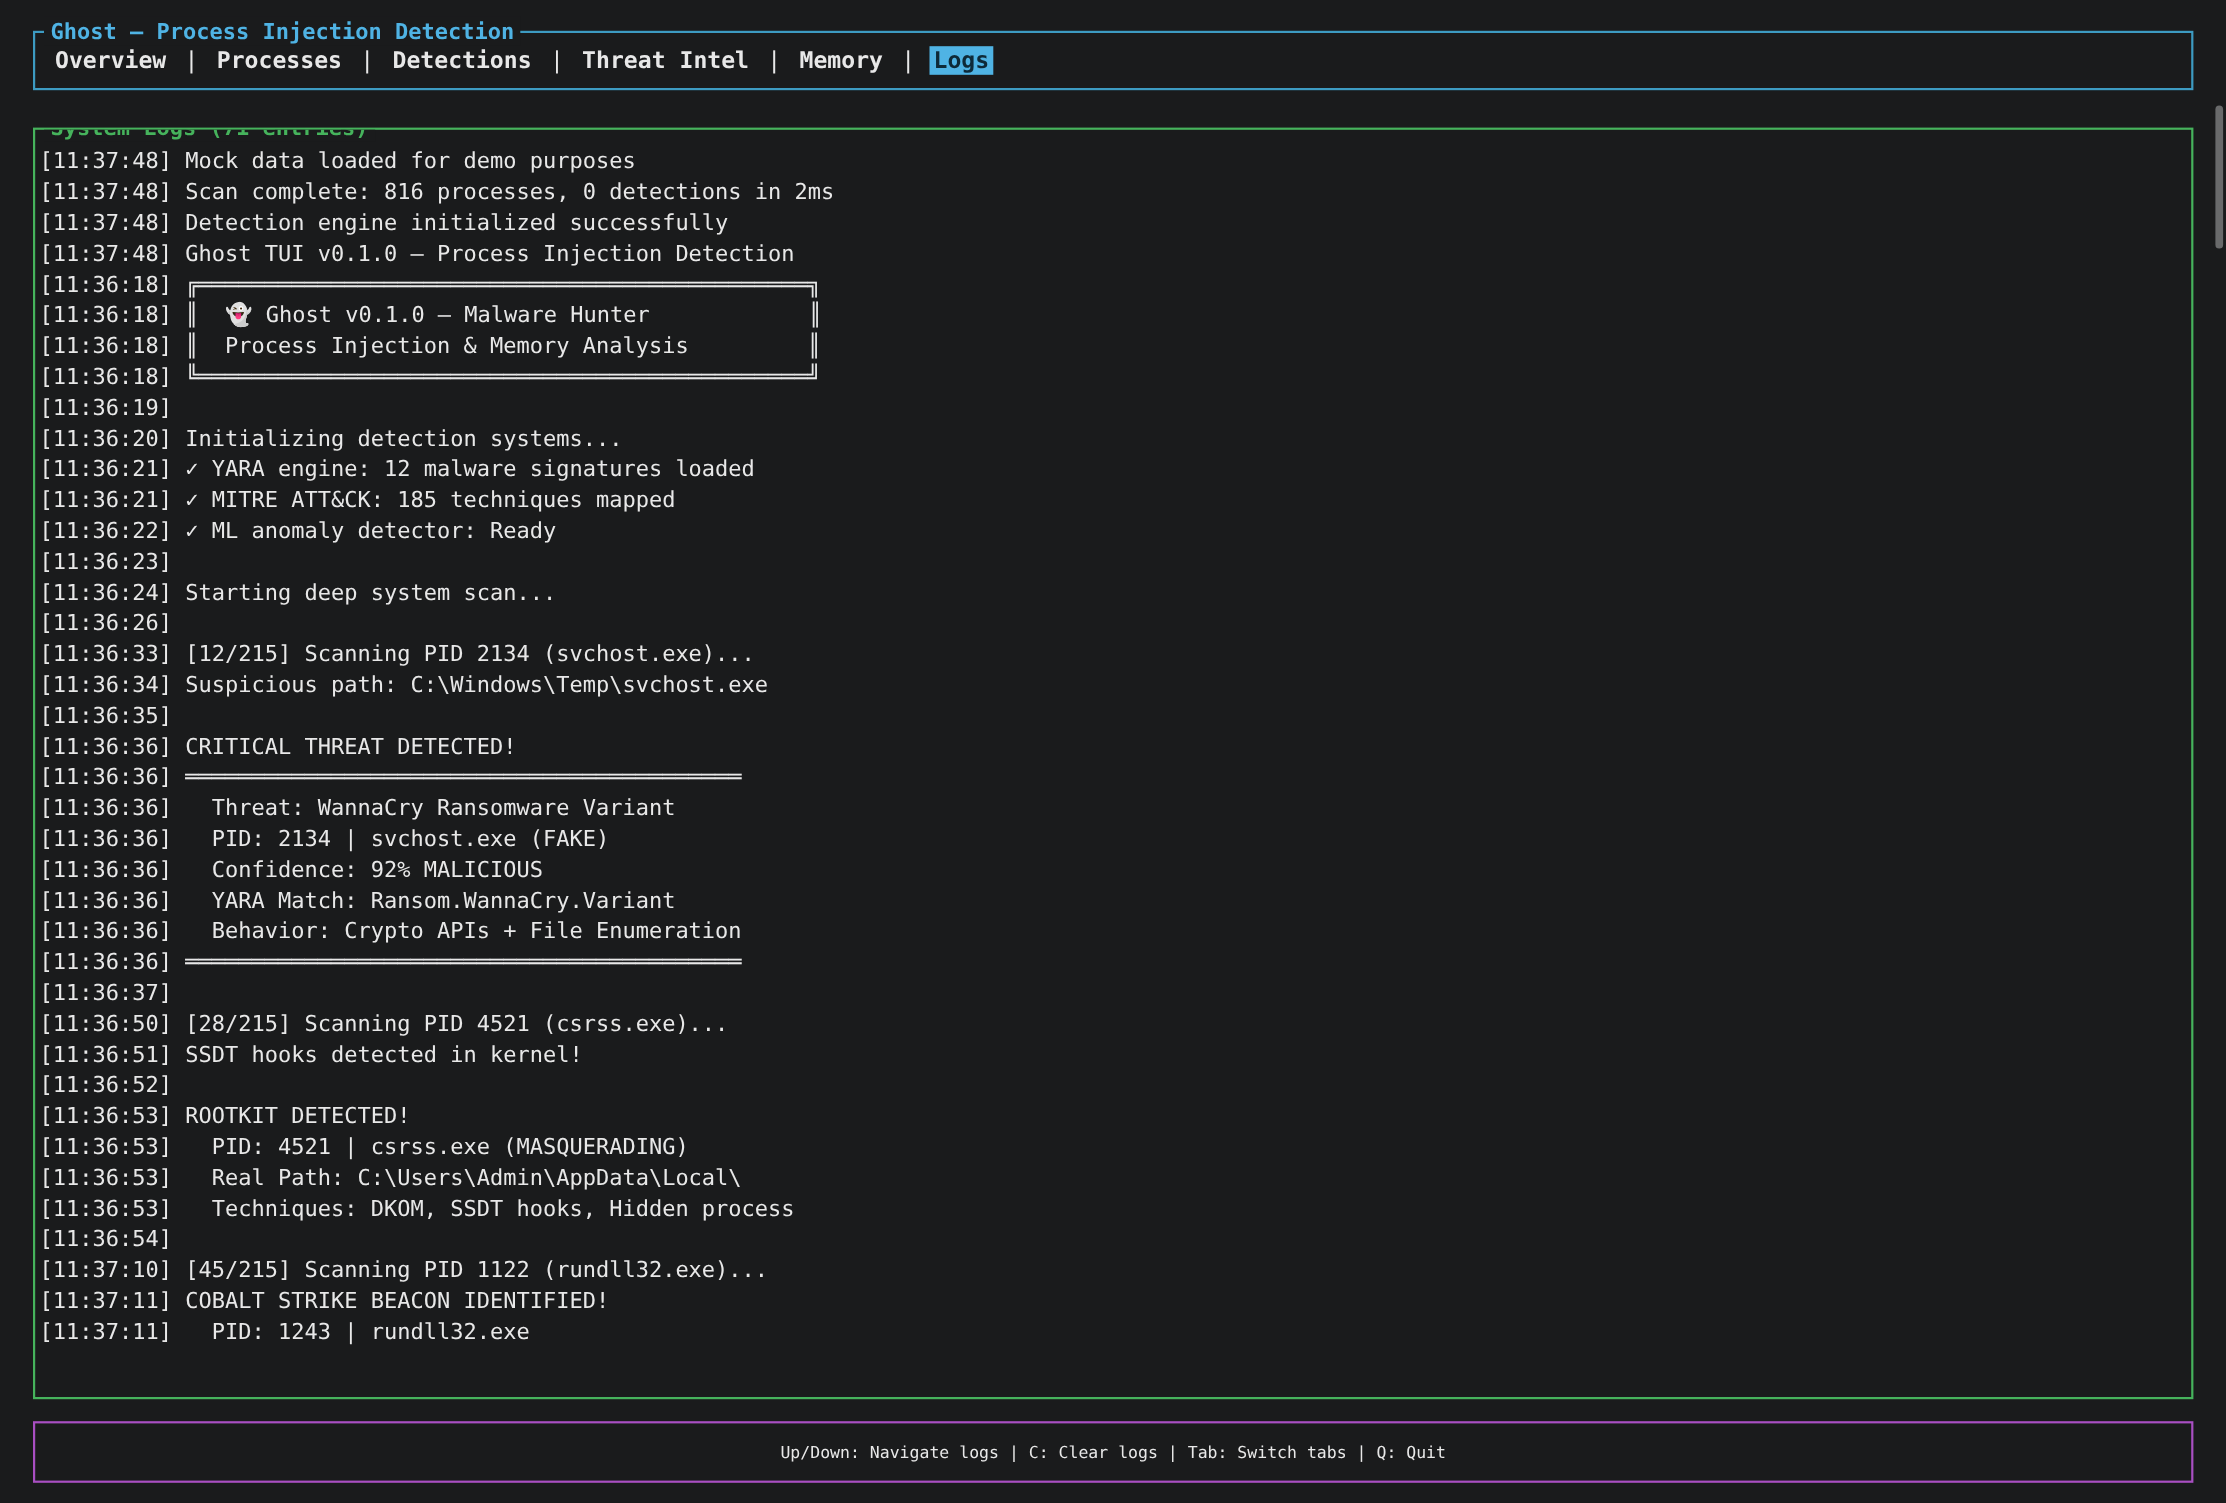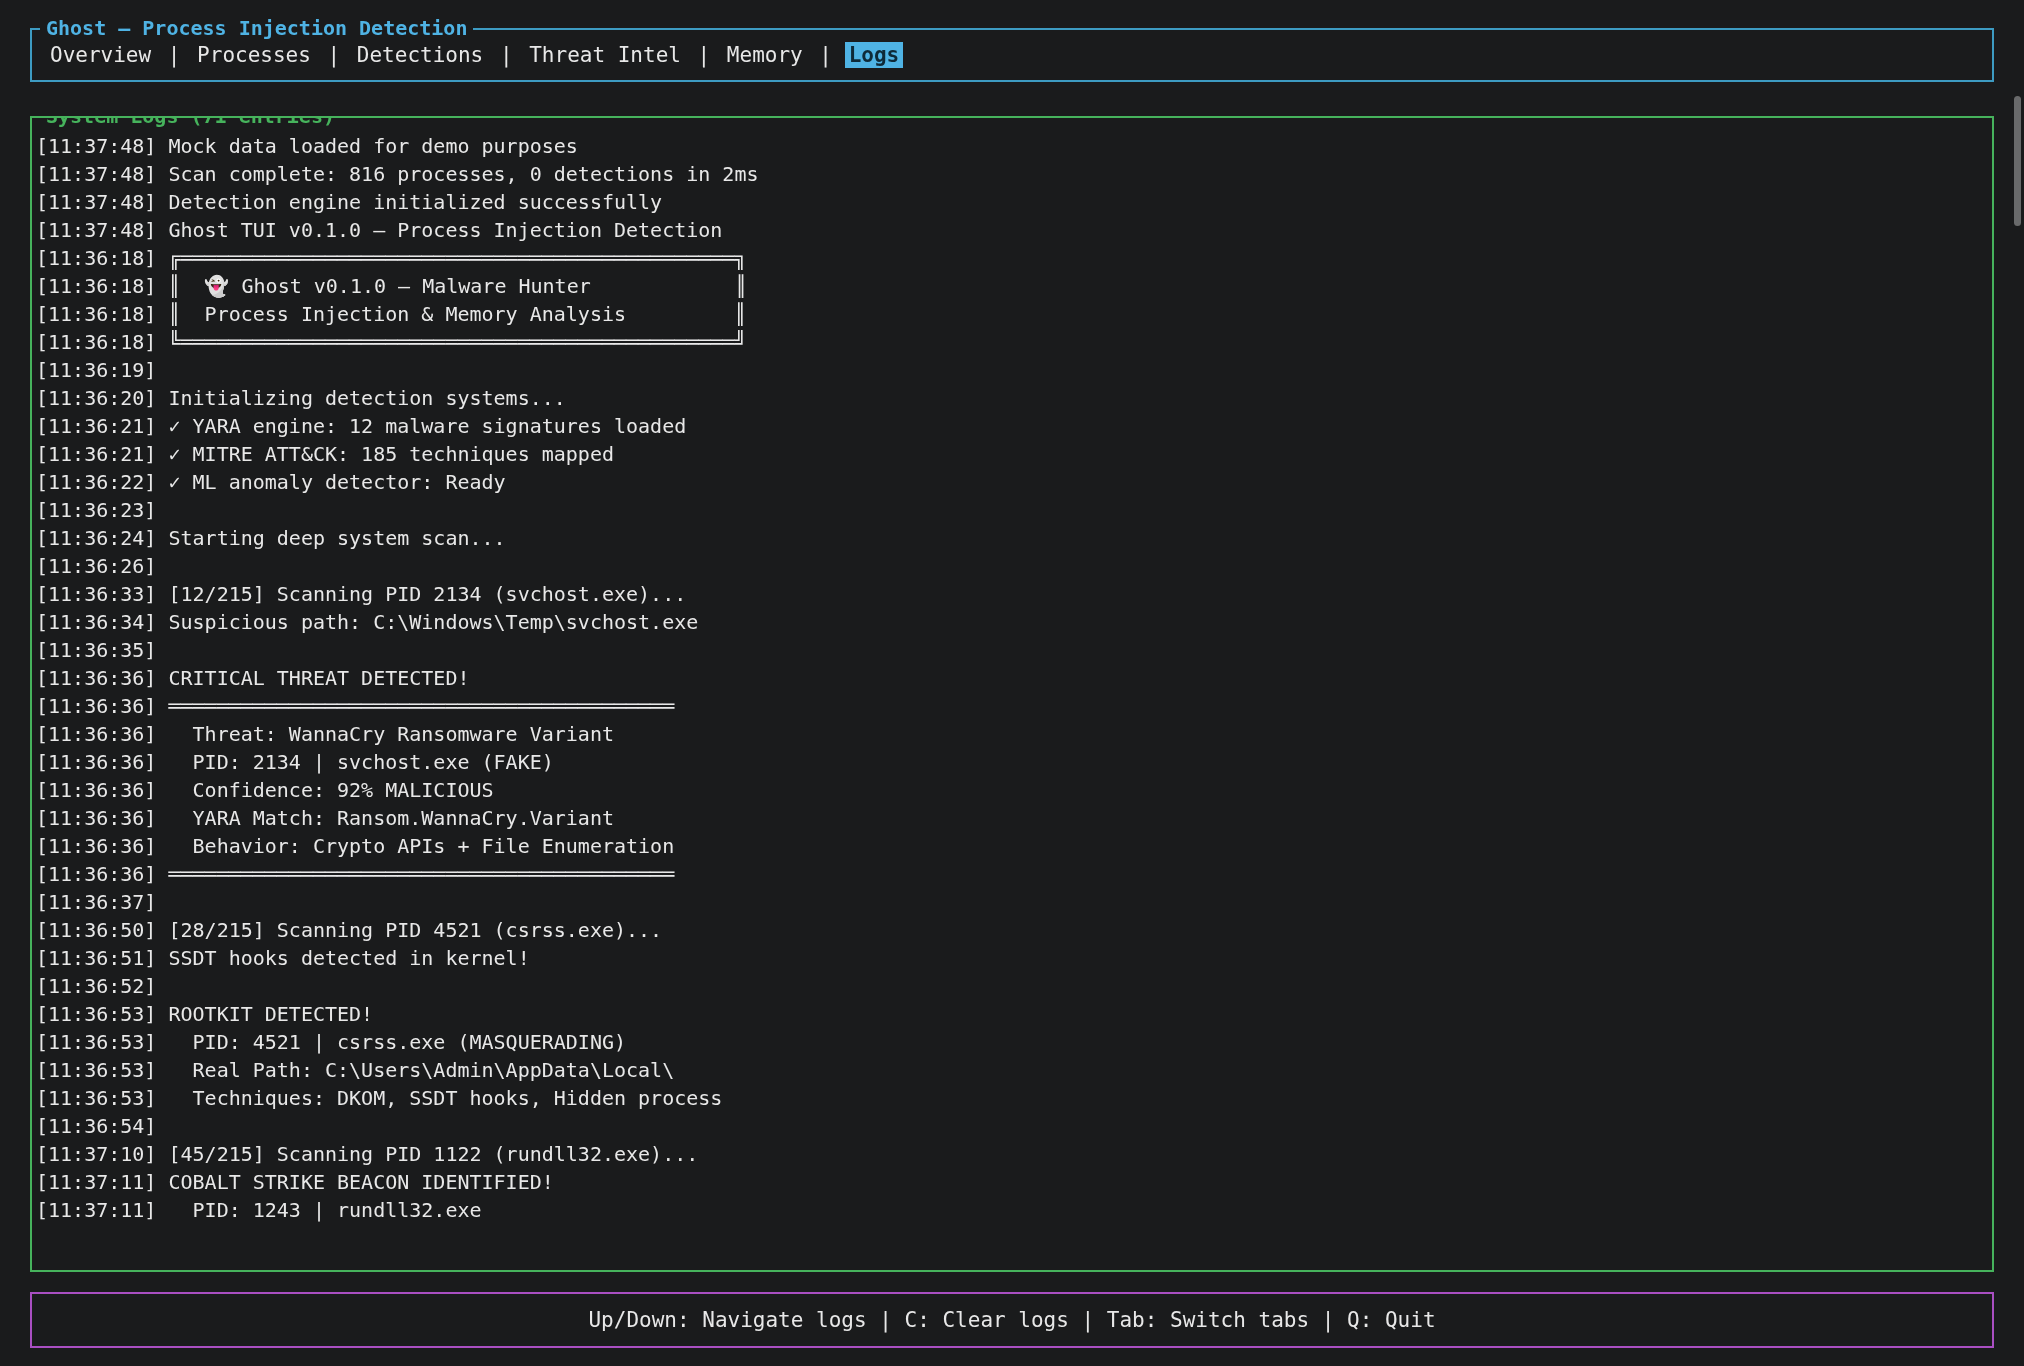--- a/index.html
+++ b/index.html
@@ -49,21 +49,21 @@
     border-color: var(--cyan-border);
     margin-top: 12px;
     padding: 10px 14px;
     flex: 0 0 auto;
   }
   .tabs-row {
     font-size: 21px;
     line-height: 30px;
     white-space: pre;
   }
-  .tab { padding: 1px 4px; cursor: pointer; }
+  .tab { padding: 1px 4px; cursor: pointer; font-weight: bold; }
   .tab.active {
     background: var(--cyan);
     color: var(--tab-active-fg);
     font-weight: bold;
   }
   .tab-sep { color: var(--fg); }
 
   .logs-box {
     border-color: var(--green);
     margin-top: 34px;
@@ -80,21 +80,21 @@
   .log-msg { color: var(--fg); }
 
   .status-box {
     border-color: var(--purple);
     margin-top: 20px;
     flex: 0 0 56px;
     display: flex;
     align-items: center;
     justify-content: center;
   }
-  .status-text { font-size: 21px; white-space: pre; }
+  .status-text { font-size: 15px; white-space: pre; }
 
   .scrollbar-thumb {
     position: absolute;
     right: 3px;
     top: 96px;
     width: 7px;
     height: 130px;
     background: rgba(255,255,255,0.35);
     border-radius: 4px;
   }

